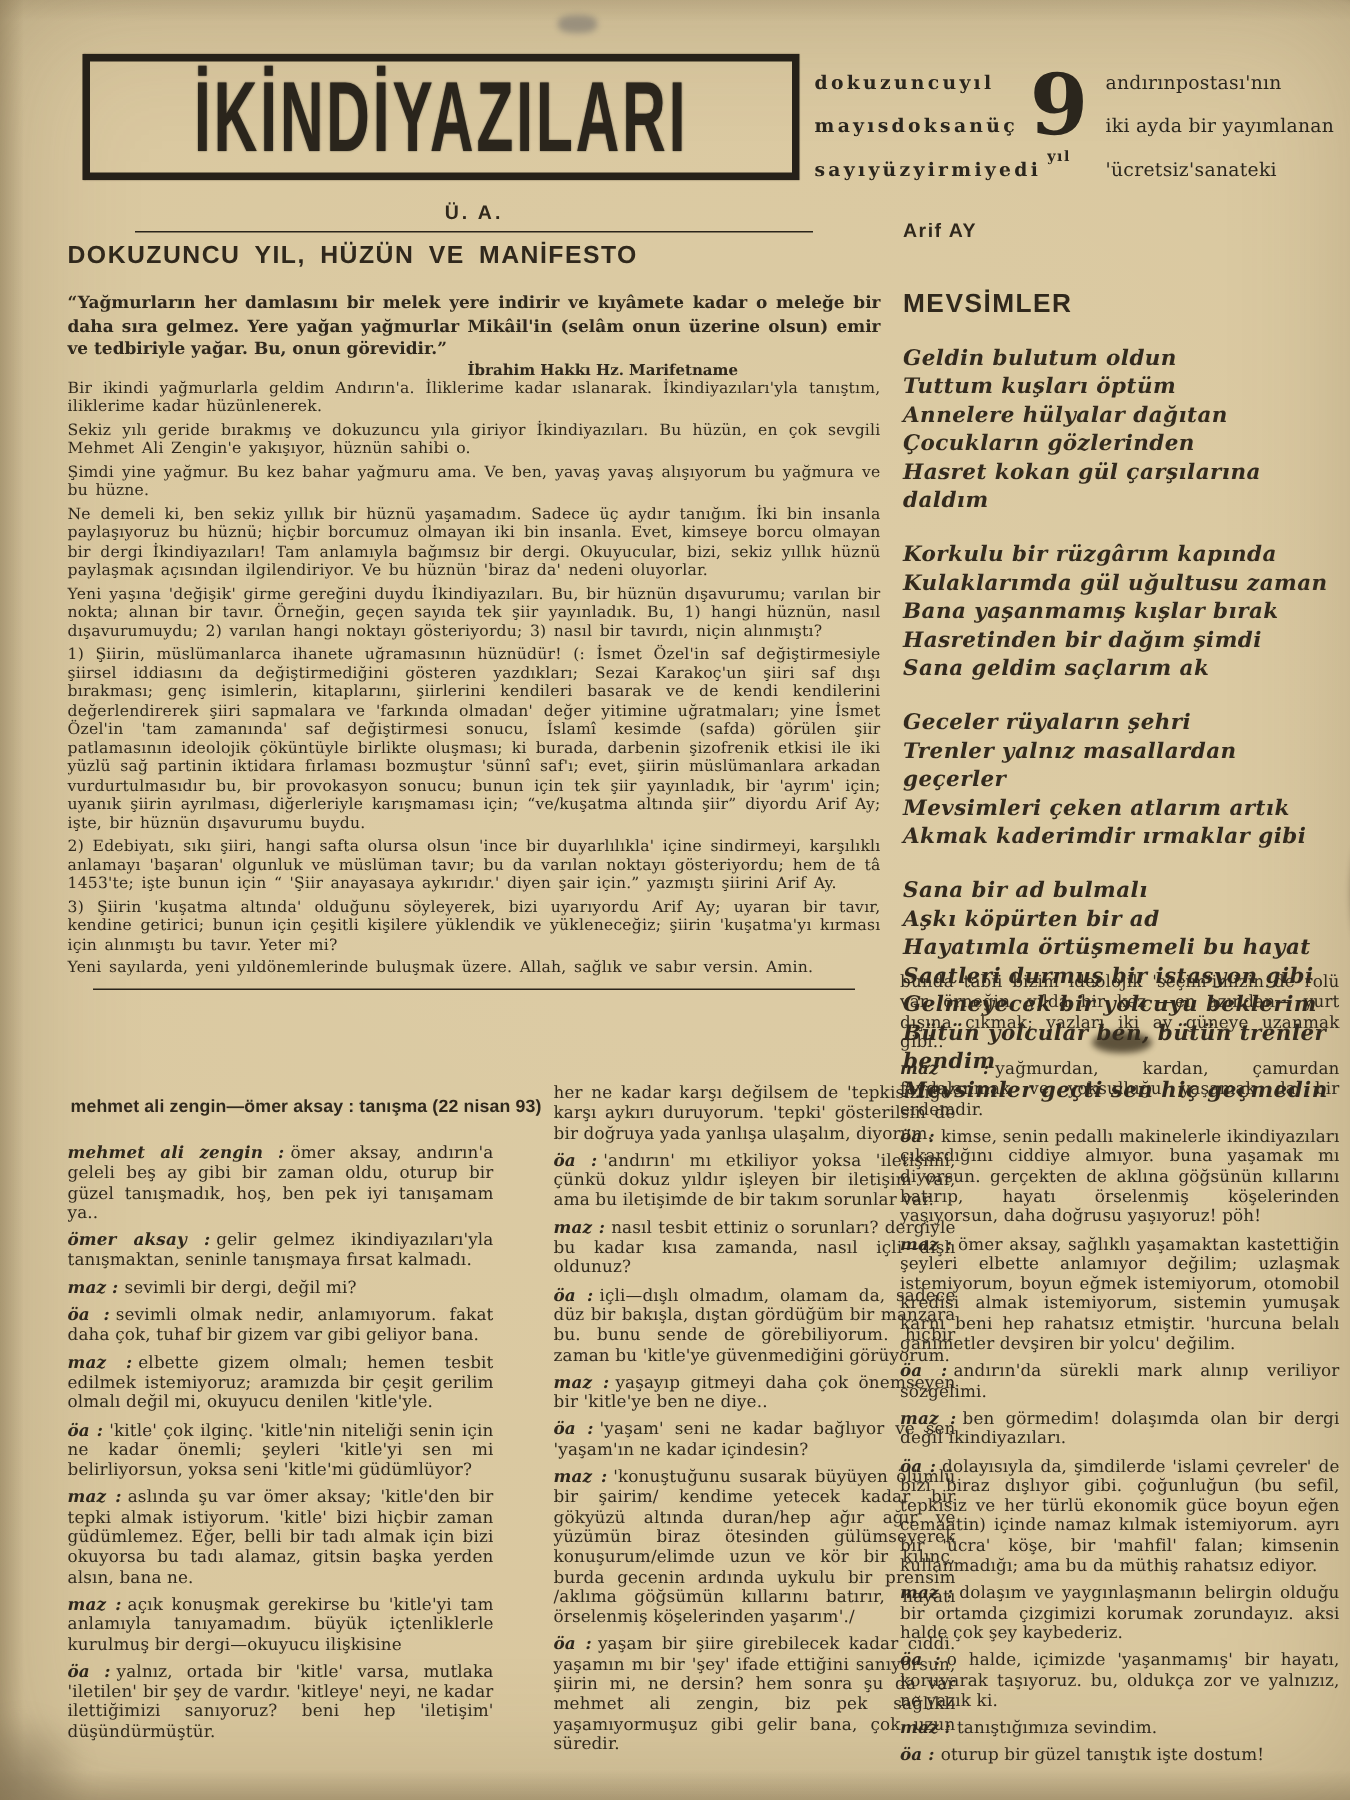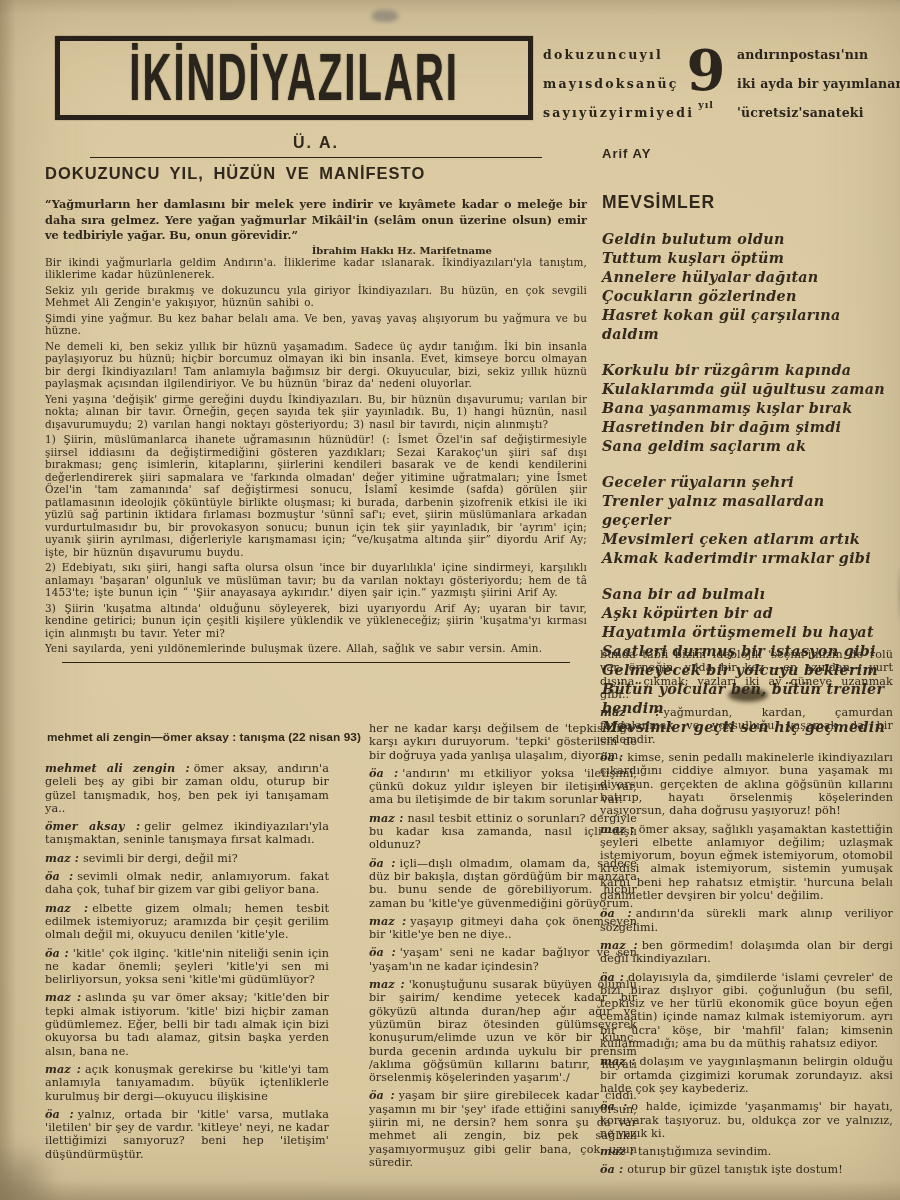--- a/index.html
+++ b/index.html
@@ -39,25 +39,25 @@
     transform:scaleY(1.62) scaleX(0.98);transform-origin:center;
     white-space:nowrap;text-shadow:0 0 1px rgba(42,37,28,.7);
   }
   .issue-info{position:absolute;left:543px;top:40px;width:350px;height:90px;color:#2b261d;}
   .issue-left{position:absolute;left:0;top:0;width:142px;}
   .issue-left div{font-family:"DejaVu Serif",serif;font-weight:700;font-size:12.5px;letter-spacing:2.2px;line-height:29px;white-space:nowrap;}
   .issue-num{position:absolute;left:140px;top:2px;width:46px;text-align:center;}
   .big-nine{font-family:"DejaVu Serif",serif;font-weight:700;font-size:56px;line-height:56px;display:block;}
   .yil{font-family:"DejaVu Serif",serif;font-weight:700;font-size:9.5px;display:block;margin-top:1px;letter-spacing:1px;}
   .issue-right{position:absolute;left:194px;top:0;width:156px;}
-  .issue-right div{font-family:"DejaVu Serif",serif;font-weight:700;font-size:12.5px;line-height:29px;white-space:nowrap;letter-spacing:0.2px;}
+  .issue-right div{font-family:"DejaVu Serif",serif;font-weight:400;font-size:12.5px;line-height:29px;white-space:nowrap;letter-spacing:0.2px;}
 
   
   .article{position:absolute;left:45px;top:134px;width:542px;}
-  .initials{text-align:center;font-family:"Liberation Sans",sans-serif;font-weight:700;font-size:16px;letter-spacing:2px;}
+  .initials{text-align:center;font-family:"Liberation Sans",sans-serif;font-weight:700;font-size:13px;letter-spacing:2px;}
   .rule-top{width:452px;margin:5px auto 6px auto;border-top:1.5px solid #2a241b;}
   .article-title{margin:0;text-align:left;font-family:"Liberation Sans",sans-serif;font-weight:700;font-size:16.5px;letter-spacing:1px;word-spacing:4px;}
   .epigraph{margin:14px 0 0 0;font-weight:700;font-size:11.3px;line-height:1.38;text-align:justify;}
   .epigraph-attrib{text-align:right;padding-right:95px;font-weight:700;font-size:10px;margin-top:1px;}
   .body-p{margin:0 0 3px 0;font-size:10.4px;line-height:12.5px;text-align:justify;letter-spacing:0.15px;word-spacing:1.5px;}
   .article .body-p:first-of-type{margin-top:9px;}
   .rule-bottom{width:508px;margin:7px auto 0 auto;border-top:1.5px solid #2a241b;}
 
   
   .poem{position:absolute;left:602px;top:146px;width:292px;}
@@ -115,21 +115,21 @@
     <div class="initials">Ü. A.</div>
     <div class="rule-top"></div>
     <h1 class="article-title">DOKUZUNCU YIL, HÜZÜN VE MANİFESTO</h1>
     <p class="epigraph">“Yağmurların her damlasını bir melek yere indirir ve kıyâmete kadar o meleğe bir daha sıra gelmez. Yere yağan yağmurlar Mikâil'in (selâm onun üzerine olsun) emir ve tedbiriyle yağar. Bu, onun görevidir.”</p>
     <div class="epigraph-attrib">İbrahim Hakkı Hz. Marifetname</div>
 
       <p class="body-p">Bir ikindi yağmurlarla geldim Andırın'a. İliklerime kadar ıslanarak. İkindiyazıları'yla tanıştım, iliklerime kadar hüzünlenerek.</p>
 
       <p class="body-p">Sekiz yılı geride bırakmış ve dokuzuncu yıla giriyor İkindiyazıları. Bu hüzün, en çok sevgili Mehmet Ali Zengin'e yakışıyor, hüznün sahibi o.</p>
 
-      <p class="body-p">Şimdi yine yağmur. Bu kez bahar belalı ama. Ve ben, yavaş yavaş alışıyorum bu yağmura ve bu hüzne.</p>
+      <p class="body-p">Şimdi yine yağmur. Bu kez bahar yağmuru ama. Ve ben, yavaş yavaş alışıyorum bu yağmura ve bu hüzne.</p>
 
       <p class="body-p">Ne demeli ki, ben sekiz yıllık bir hüznü yaşamadım. Sadece üç aydır tanığım. İki bin insanla paylaşıyoruz bu hüznü; hiçbir borcumuz olmayan iki bin insanla. Evet, kimseye borcu olmayan bir dergi İkindiyazıları! Tam anlamıyla bağımsız bir dergi. Okuyucular, bizi, sekiz yıllık hüznü paylaşmak açısından ilgilendiriyor. Ve bu hüznün 'biraz da' nedeni oluyorlar.</p>
 
       <p class="body-p">Yeni yaşına 'değişik' girme gereğini duydu İkindiyazıları. Bu, bir hüznün dışavurumu; varılan bir nokta; alınan bir tavır. Örneğin, geçen sayıda tek şiir yayınladık. Bu, 1) hangi hüznün, nasıl dışavurumuydu; 2) varılan hangi noktayı gösteriyordu; 3) nasıl bir tavırdı, niçin alınmıştı?</p>
 
       <p class="body-p">1) Şiirin, müslümanlarca ihanete uğramasının hüznüdür! (: İsmet Özel'in saf değiştirmesiyle şiirsel iddiasını da değiştirmediğini gösteren yazdıkları; Sezai Karakoç'un şiiri saf dışı bırakması; genç isimlerin, kitaplarını, şiirlerini kendileri basarak ve de kendi kendilerini değerlendirerek şiiri sapmalara ve 'farkında olmadan' değer yitimine uğratmaları; yine İsmet Özel'in 'tam zamanında' saf değiştirmesi sonucu, İslamî kesimde (safda) görülen şiir patlamasının ideolojik çöküntüyle birlikte oluşması; ki burada, darbenin şizofrenik etkisi ile iki yüzlü sağ partinin iktidara fırlaması bozmuştur 'sünnî saf'ı; evet, şiirin müslümanlara arkadan vurdurtulmasıdır bu, bir provokasyon sonucu; bunun için tek şiir yayınladık, bir 'ayrım' için; uyanık şiirin ayrılması, diğerleriyle karışmaması için; “ve/kuşatma altında şiir” diyordu Arif Ay; işte, bir hüznün dışavurumu buydu.</p>
 
       <p class="body-p">2) Edebiyatı, sıkı şiiri, hangi safta olursa olsun 'ince bir duyarlılıkla' içine sindirmeyi, karşılıklı anlamayı 'başaran' olgunluk ve müslüman tavır; bu da varılan noktayı gösteriyordu; hem de tâ 1453'te; işte bunun için “ 'Şiir anayasaya aykırıdır.' diyen şair için.” yazmıştı şiirini Arif Ay.</p>
 
       <p class="body-p">3) Şiirin 'kuşatma altında' olduğunu söyleyerek, bizi uyarıyordu Arif Ay; uyaran bir tavır, kendine getirici; bunun için çeşitli kişilere yüklendik ve yükleneceğiz; şiirin 'kuşatma'yı kırması için alınmıştı bu tavır.    Yeter mi?</p>

